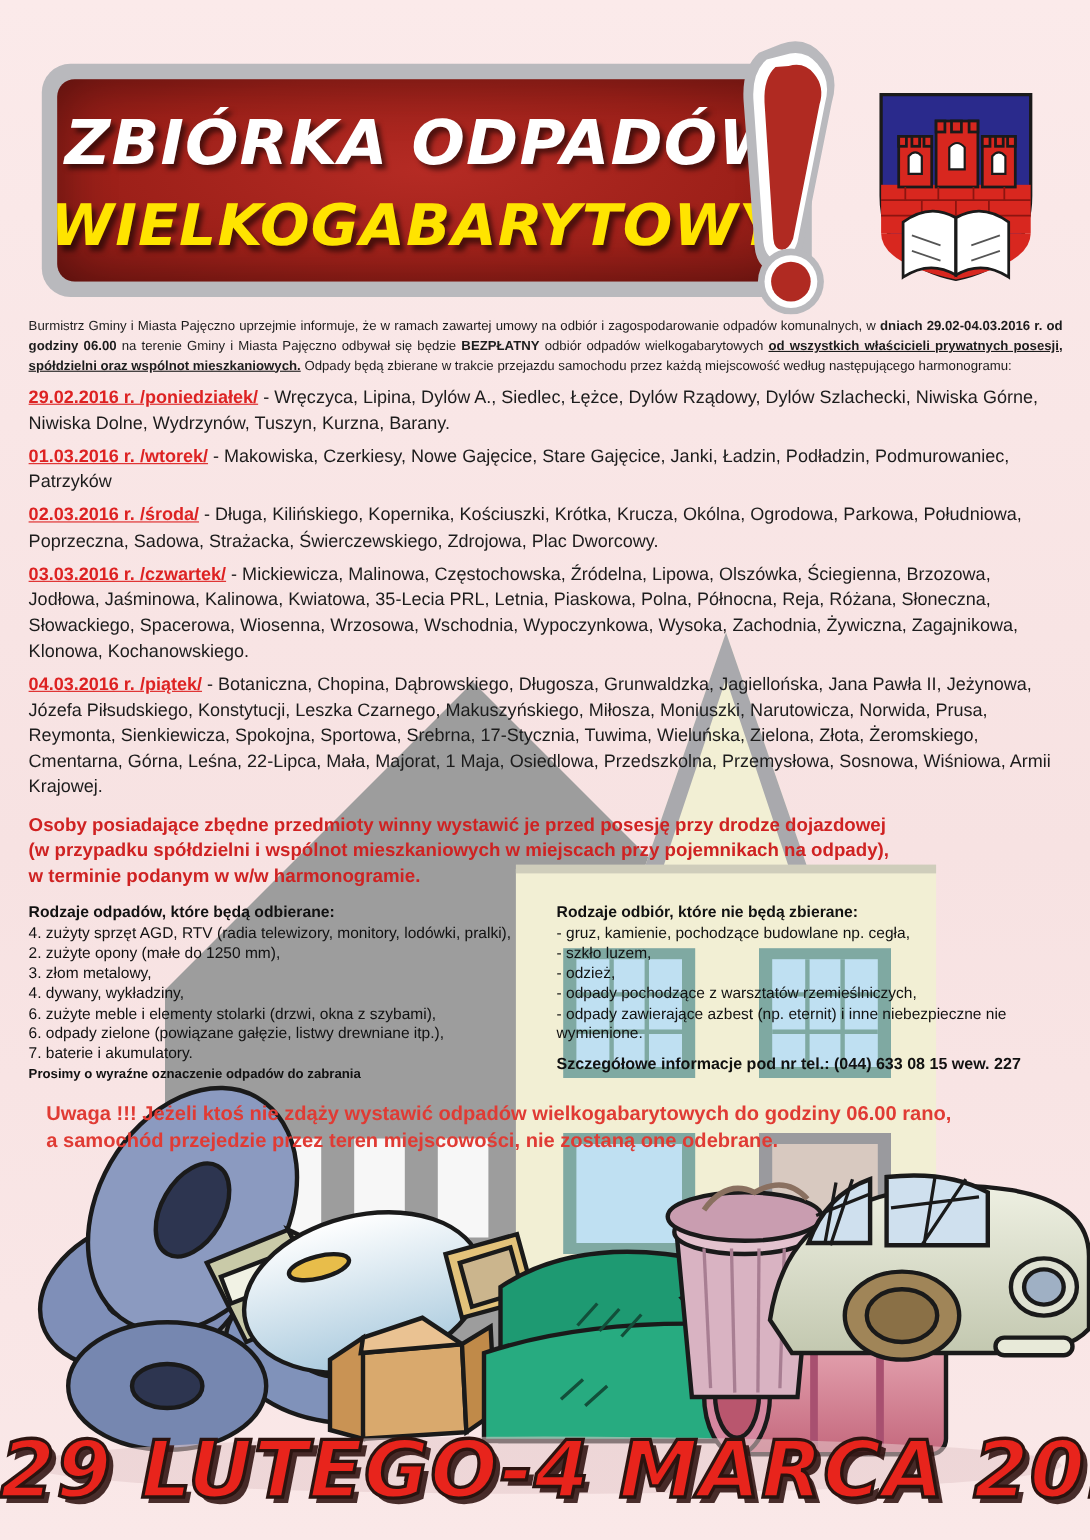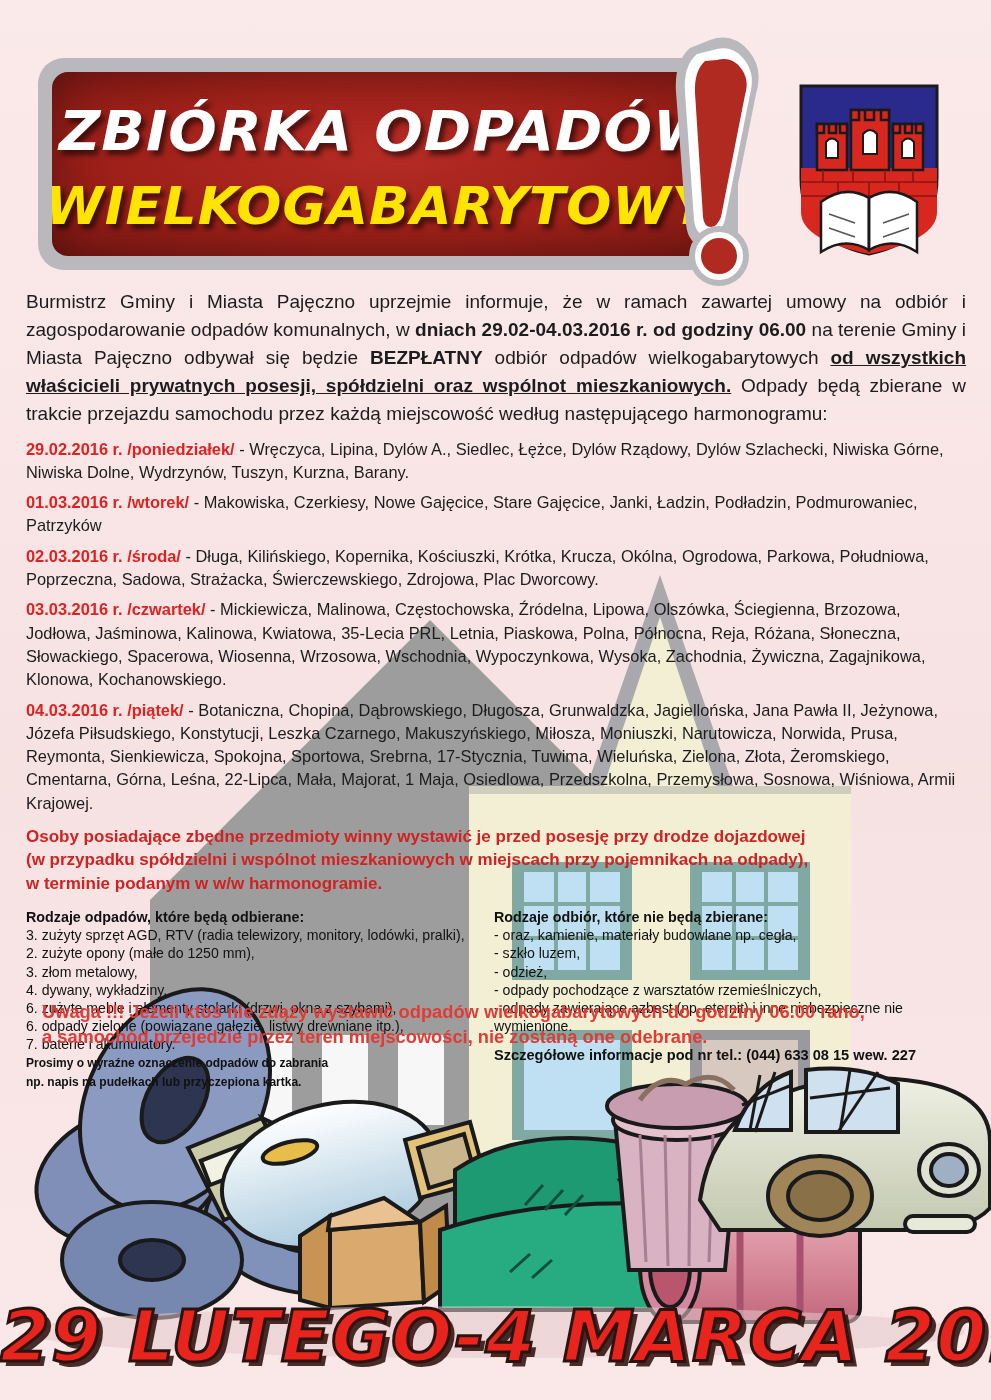--- a/index.html
+++ b/index.html
@@ -55,38 +55,38 @@
 
   
   .crest { position:absolute; left:793px; top:82px; width:152px; height:175px; z-index:4; }
 
   
   .body-text {
     position:absolute; left:26px; top:288px; width:940px; z-index:2;
     color:#1c1c1c;
   }
   .intro {
-    font-size:19px; line-height:1.48; text-align:justify;
+    font-size:12px; line-height:1.48; text-align:justify;
     margin-bottom:9px;
   }
   .intro b { font-weight:bold; }
   .intro u.bu { font-weight:bold; text-decoration:underline; }
 
   .sched-entry { font-size:16.4px; line-height:1.42; margin-bottom:7px; }
   .sched-date {
-    color:#d22; font-weight:bold; 
+    color:#d22; font-weight:bold; text-decoration:underline;
   }
 
   .notice-red {
     margin-top:10px;
     color:#cf2222; font-weight:bold; font-size:17px; line-height:1.38;
   }
 
   
-  .cols { display:flex; margin-top:14px; gap:4px; }
+  .cols { display:flex; margin-top:14px; gap:16px; }
   .col-left { width:452px; }
   .col-right { width:470px; padding-left:12px; }
   .col-head { font-weight:bold; font-size:14.3px; color:#111; margin-bottom:1px; }
   .col-item { font-size:14.1px; line-height:1.285; color:#111; }
   .note-bold { font-weight:bold; font-size:12px; line-height:1.3; margin-top:3px; color:#111; }
   .phone { font-weight:bold; font-size:14.6px; margin-top:12px; color:#111; }
 
   .warn-red {
     position:absolute; left:26px; top:1000px; width:940px; z-index:2;
     color:#e03b34; font-weight:bold; font-size:18.3px; line-height:1.34;margin-left:16px;
@@ -345,34 +345,33 @@
 
     <div class="notice-red">
       <div>Osoby posiadające zbędne przedmioty winny wystawić je przed posesję przy drodze dojazdowej</div>
       <div>(w przypadku spółdzielni i wspólnot mieszkaniowych w miejscach przy pojemnikach na odpady),</div>
       <div>w terminie podanym w w/w harmonogramie.</div>
     </div>
 
     <div class="cols">
       <div class="col-left">
         <div class="col-head">Rodzaje odpadów, które będą odbierane:</div>
-        <div class="col-item">3. zużyty sprzęt AGD, RTV (radia telewizory, monitory, lodówki, pralki),</div>
+        <div class="col-item">4. zużyty sprzęt AGD, RTV (radia telewizory, monitory, lodówki, pralki),</div>
         <div class="col-item">2. zużyte opony (małe do 1250 mm),</div>
         <div class="col-item">3. złom metalowy,</div>
         <div class="col-item">4. dywany, wykładziny,</div>
         <div class="col-item">6. zużyte meble i elementy stolarki (drzwi, okna z szybami),</div>
         <div class="col-item">6. odpady zielone (powiązane gałęzie, listwy drewniane itp.),</div>
         <div class="col-item">7. baterie i akumulatory.</div>
         <div class="note-bold">Prosimy o wyraźne oznaczenie odpadów do zabrania</div>
-        <div class="note-bold">np. napis na pudełkach lub przyczepiona kartka.</div>
       </div>
 
       <div class="col-right">
         <div class="col-head">Rodzaje odbiór, które nie będą zbierane:</div>
-        <div class="col-item">- oraz, kamienie, materiały budowlane np. cegła,</div>
+        <div class="col-item">- gruz, kamienie, pochodzące budowlane np. cegła,</div>
         <div class="col-item">- szkło luzem,</div>
         <div class="col-item">- odzież,</div>
         <div class="col-item">- odpady pochodzące z warsztatów rzemieślniczych,</div>
         <div class="col-item">- odpady zawierające azbest (np. eternit) i inne niebezpieczne nie wymienione.</div>
         <div class="phone">Szczegółowe informacje pod nr tel.: (044) 633 08 15 wew. 227</div>
       </div>
     </div>
   </div>
 
   <div class="warn-red">

